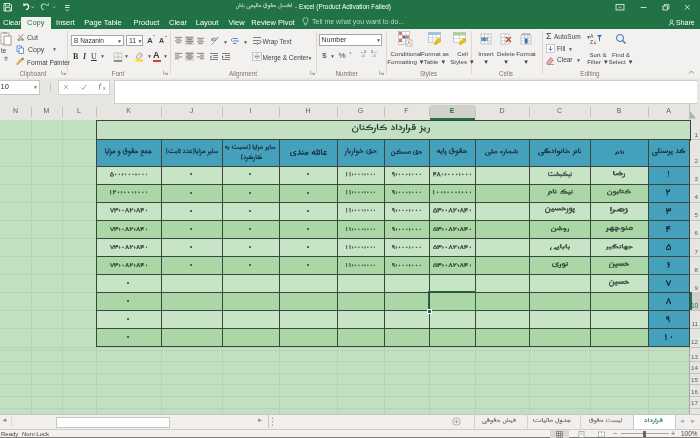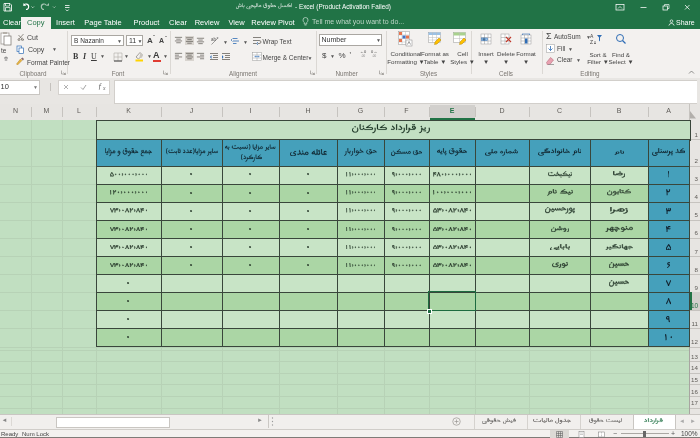--- a/index.html
+++ b/index.html
@@ -186,21 +186,21 @@
     </svg>
     <div style="position:absolute;left:295px;top:2.8px;font:6.4px 'Liberation Sans';color:#fff">- Excel (Product Activation Failed)</div>
     <div style="position:absolute;left:0px;top:15px;width:700px;height:13.5px;background:#217346"></div>
     <div style="position:absolute;left:3px;top:17.5px;font:7.5px 'Liberation Sans';color:#fff">Clear</div>
     <div style="position:absolute;left:21px;top:16.5px;width:30px;height:12px;background:#f3f1ef"></div>
     <div style="position:absolute;left:0px;top:17.5px;font:7.5px 'Liberation Sans';color:#217346;left:27px">Copy</div>
     <div style="position:absolute;top:17.5px;left:65.5px;transform:translateX(-50%);font:7.5px 'Liberation Sans';color:#fff;white-space:nowrap">Insert</div>
     <div style="position:absolute;top:17.5px;left:103px;transform:translateX(-50%);font:7.5px 'Liberation Sans';color:#fff;white-space:nowrap">Page Table</div>
     <div style="position:absolute;top:17.5px;left:146.5px;transform:translateX(-50%);font:7.5px 'Liberation Sans';color:#fff;white-space:nowrap">Product</div>
     <div style="position:absolute;top:17.5px;left:178px;transform:translateX(-50%);font:7.5px 'Liberation Sans';color:#fff;white-space:nowrap">Clear</div>
-    <div style="position:absolute;top:17.5px;left:207px;transform:translateX(-50%);font:7.5px 'Liberation Sans';color:#fff;white-space:nowrap">Review</div>
+    <div style="position:absolute;top:17.5px;left:207px;transform:translateX(-50%);font:7.5px 'Liberation Sans';color:#fff;white-space:nowrap">Layout</div>
     <div style="position:absolute;top:17.5px;left:236.5px;transform:translateX(-50%);font:7.5px 'Liberation Sans';color:#fff;white-space:nowrap">View</div>
     <div style="position:absolute;top:17.5px;left:273px;transform:translateX(-50%);font:7.5px 'Liberation Sans';color:#fff;white-space:nowrap">Review Pivot</div>
     <svg style="position:absolute;left:302px;top:17px" width="7" height="9" viewBox="0 0 14 18">
 <path d="M7 1 a5 5 0 0 1 5 5 q0 3 -2.5 5 l0 3 h-5 l0 -3 Q2 9 2 6 a5 5 0 0 1 5 -5z M5 16 h4" stroke="#cfe3d8" stroke-width="1.4" fill="none"></path>
     </svg>
     <div style="position:absolute;left:312px;top:17.8px;font:7px 'Liberation Sans';color:#bdd5c6">Tell me what you want to do...</div>
     <svg style="position:absolute;left:668px;top:19px" width="7" height="7" viewBox="0 0 16 16">
 <circle cx="8" cy="5" r="3" stroke="#fff" fill="none" stroke-width="1.6"></circle>
 <path d="M2 15 q1 -5 6 -5 t6 5" stroke="#fff" fill="none" stroke-width="1.6"></path>
     </svg>

